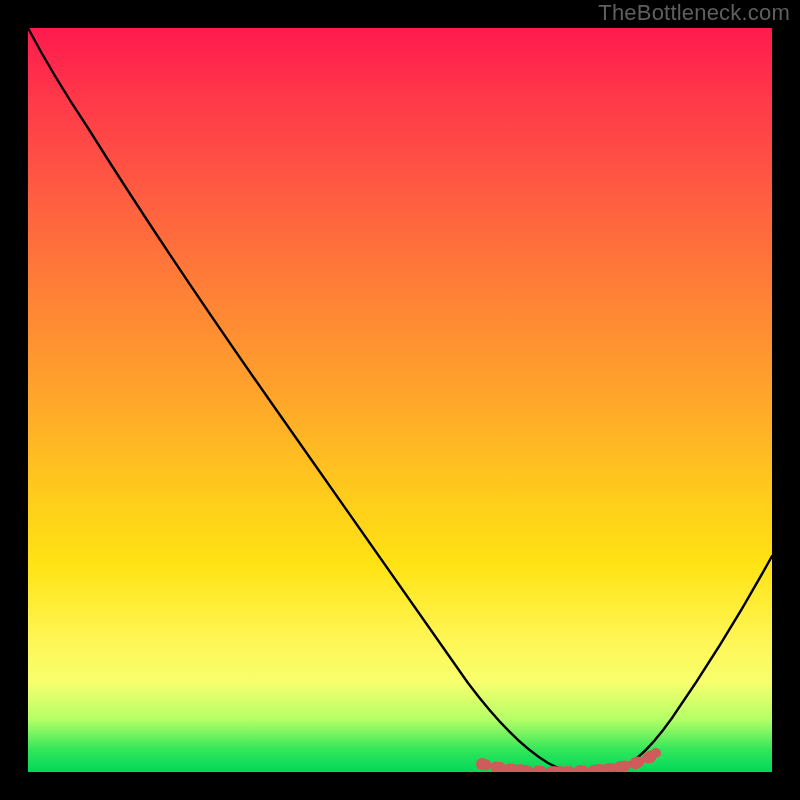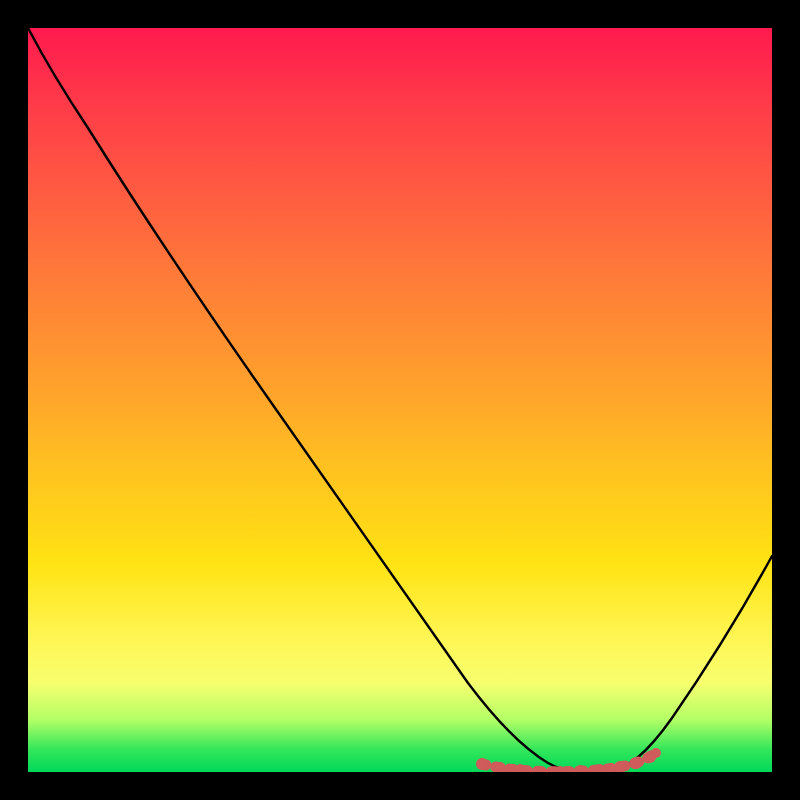--- a/index.html
+++ b/index.html
@@ -56,20 +56,21 @@
     top: 0;
     width: 744px;
     height: 744px;
   }
 </style>
 </head>
 <body>
 
 <div class="outer-frame">
 
+  <div class="watermark">TheBottleneck.com</div>
 
   <div class="plot-area">
     <svg class="overlay" viewBox="0 0 744 744" preserveAspectRatio="none">
 
       <path d="M 0 0
                C 22 42, 40 70, 60 100
                C 110 180, 170 270, 240 370
                C 310 470, 380 570, 440 655
                C 470 695, 495 720, 520 735
                C 540 746, 556 748, 575 746

